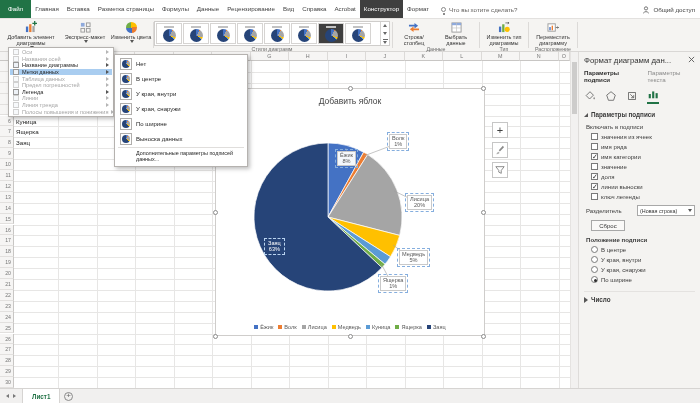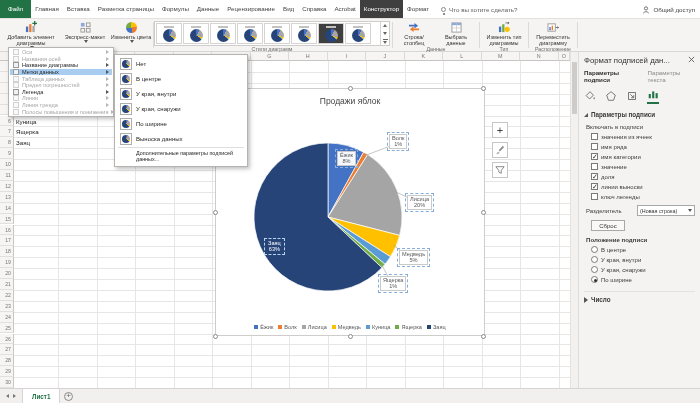--- a/index.html
+++ b/index.html
@@ -363,21 +363,21 @@
       <div class="rh" style="top: 325.1px; height: 10.9px; line-height: 10.9px;">30</div>
       <div class="cell" style="left: 16px; top: 65.5px;">Куница</div>
       <div class="cell" style="left: 16px; top: 76.4px;">Ящерка</div>
       <div class="cell" style="left: 16px; top: 87.3px;">Заяц</div>
     </div>
   <div class="vscroll">
       <div class="vthumb"></div>
     </div>
 
   <div class="chart">
-    <div class="charttitle">Продажи яблок</div>
+    <div class="charttitle">Добавить яблок</div>
     <svg id="pie" width="270" height="248" viewBox="0 0 270 248" style="position:absolute;left:0;top:0;">
         <path d="M112,128 L112.0,54.0 A74,74 0 0,1 147.6,63.2 Z" fill="#4472C4" stroke="#fff" stroke-width="0.7"></path>
         <path d="M112,128 L147.6,63.2 A74,74 0 0,1 151.7,65.5 Z" fill="#ED7D31" stroke="#fff" stroke-width="0.7"></path>
         <path d="M112,128 L151.7,65.5 A74,74 0 0,1 183.7,146.4 Z" fill="#A5A5A5" stroke="#fff" stroke-width="0.7"></path>
         <path d="M112,128 L183.7,146.4 A74,74 0 0,1 174.5,167.7 Z" fill="#FFC000" stroke="#fff" stroke-width="0.7"></path>
         <path d="M112,128 L174.5,167.7 A74,74 0 0,1 169.0,175.2 Z" fill="#5B9BD5" stroke="#fff" stroke-width="0.7"></path>
         <path d="M112,128 L169.0,175.2 A74,74 0 0,1 165.9,178.7 Z" fill="#70AD47" stroke="#fff" stroke-width="0.7"></path>
         <path d="M112,128 L165.9,178.7 A74,74 0 1,1 112.0,54.0 Z" fill="#264478" stroke="#fff" stroke-width="0.7"></path>
         <line x1="129.7" y1="59.2" x2="133" y2="70" stroke="#a0a0a0" stroke-width="0.6"></line>
         <line x1="148.1" y1="66.9" x2="185" y2="53" stroke="#a0a0a0" stroke-width="0.6"></line>
@@ -555,21 +555,21 @@
           <div style="background: conic-gradient(rgb(68, 114, 196) 0%, rgb(68, 114, 196) 8%, rgb(237, 125, 49) 8%, rgb(237, 125, 49) 9%, rgb(165, 165, 165) 9%, rgb(165, 165, 165) 29%, rgb(255, 192, 0) 29%, rgb(255, 192, 0) 34%, rgb(91, 155, 213) 34%, rgb(91, 155, 213) 36%, rgb(112, 173, 71) 36%, rgb(112, 173, 71) 37%, rgb(38, 68, 120) 37%, rgb(38, 68, 120) 100%);"></div>
         </span>
         <span>Выноска данных</span>
       </div>
       <div class="msep"></div>
       <div class="mfooter">Дополнительные параметры подписей данных...</div>
     </div>
 
   <div class="pane">
     <div class="ptitle">
-      <span>Формат подписей дан...</span>
+      <span>Формат диаграмм дан...</span>
       <span class="pclose">
         <svg width="7" height="7" viewBox="0 0 8 8">
             <path d="M1 1 L7 7 M7 1 L1 7" stroke="#555" stroke-width="1"></path>
           </svg>
       </span>
     </div>
     <div class="ptabs">
       <span class="ptab on">Параметры подписи</span>
       <span class="ptab off">Параметры текста</span>
     </div>

